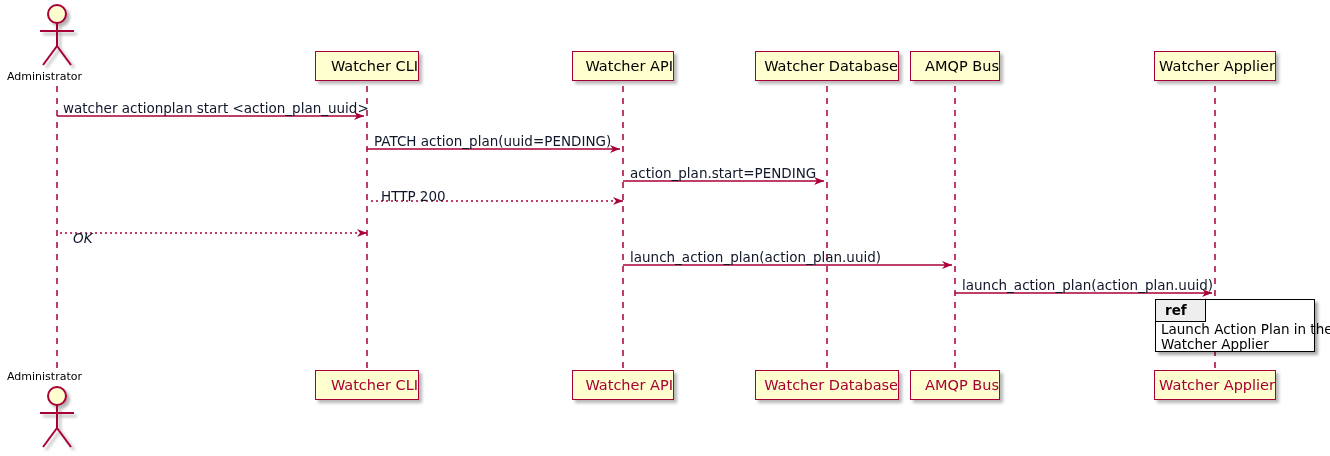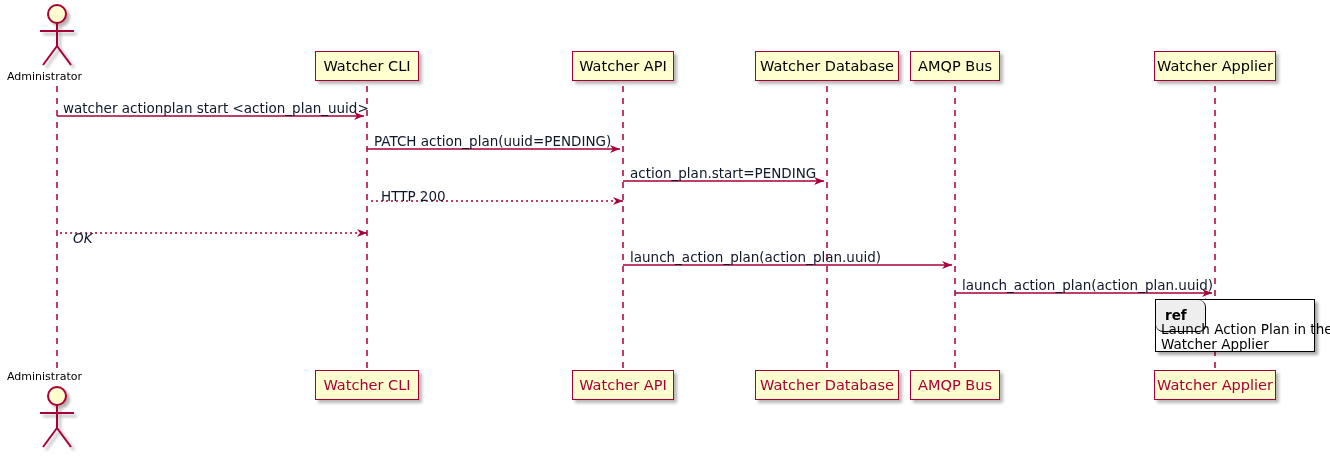--- a/index.html
+++ b/index.html
@@ -26,21 +26,21 @@
   }
   
   .pbox {
     position: absolute;
     box-sizing: border-box;
     background: #FEFECE;
     border: 1.5px solid #A80036;
     box-shadow: 3px 3px 3px rgba(0,0,0,0.28);
     display: flex;
     align-items: center;
-    justify-content: center;
+    justify-content: flex-end;
     font-size: 14.5px;
     line-height: 1;
     white-space: nowrap;
     color: #000000;
   }
   .pbox.bottom {
     color: #A80036;
   }
   
   .actor-label {
@@ -187,18 +187,18 @@
 
   <div class="msg-label" style="left:63px; top:102px;">watcher actionplan start &lt;action_plan_uuid&gt;</div>
   <div class="msg-label" style="left:374px; top:135px;">PATCH action_plan(uuid=PENDING)</div>
   <div class="msg-label" style="left:630px; top:167px;">action_plan.start=PENDING</div>
   <div class="msg-label" style="left:381px; top:190px;">HTTP 200</div>
   <div class="msg-label" style="left:73px; top:232px;font-style:italic;">OK</div>
   <div class="msg-label" style="left:630px; top:251px;">launch_action_plan(action_plan.uuid)</div>
   <div class="msg-label" style="left:962px; top:279px;">launch_action_plan(action_plan.uuid)</div>
 
   <div class="refbox" style="left:1155px; top:299px; width:160px; height:53px;">
-    <div class="ref-tab" style="width:50px; height:32px;border-radius:7px;">ref</div>
+    <div class="ref-tab" style="width:50px; height:22px;">ref</div>
     <div class="ref-text" style="left:5px; top:21px;">Launch Action Plan in the</div>
     <div class="ref-text" style="left:5px; top:36px;">Watcher Applier</div>
   </div>
 
 </div>
 
 </body></html>

